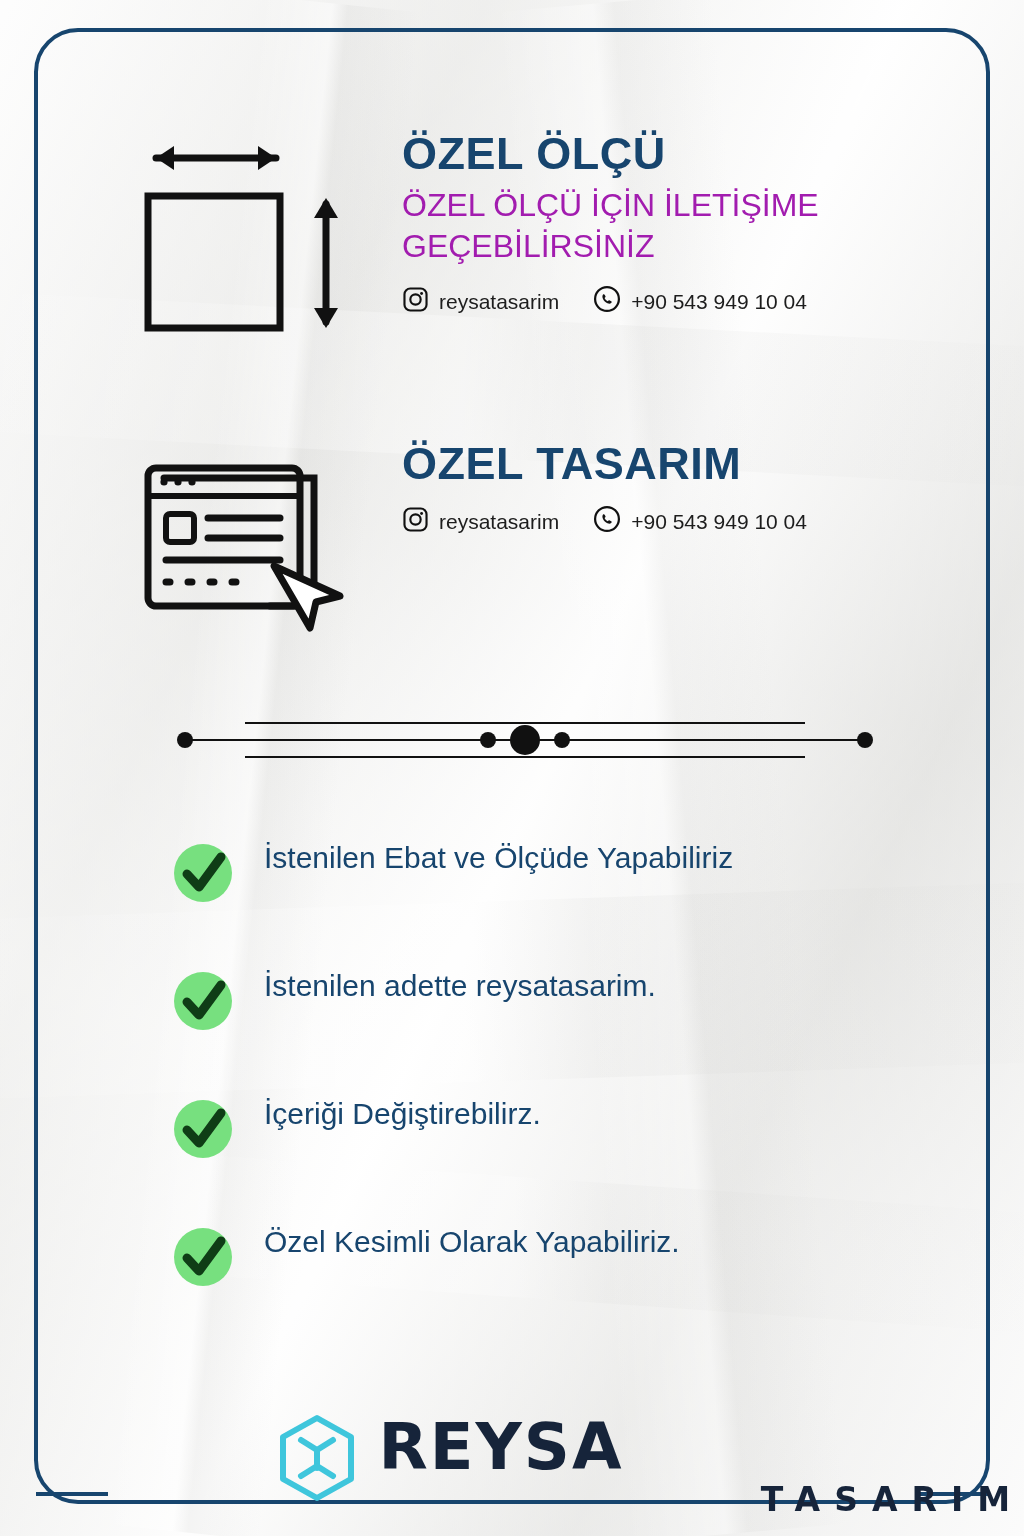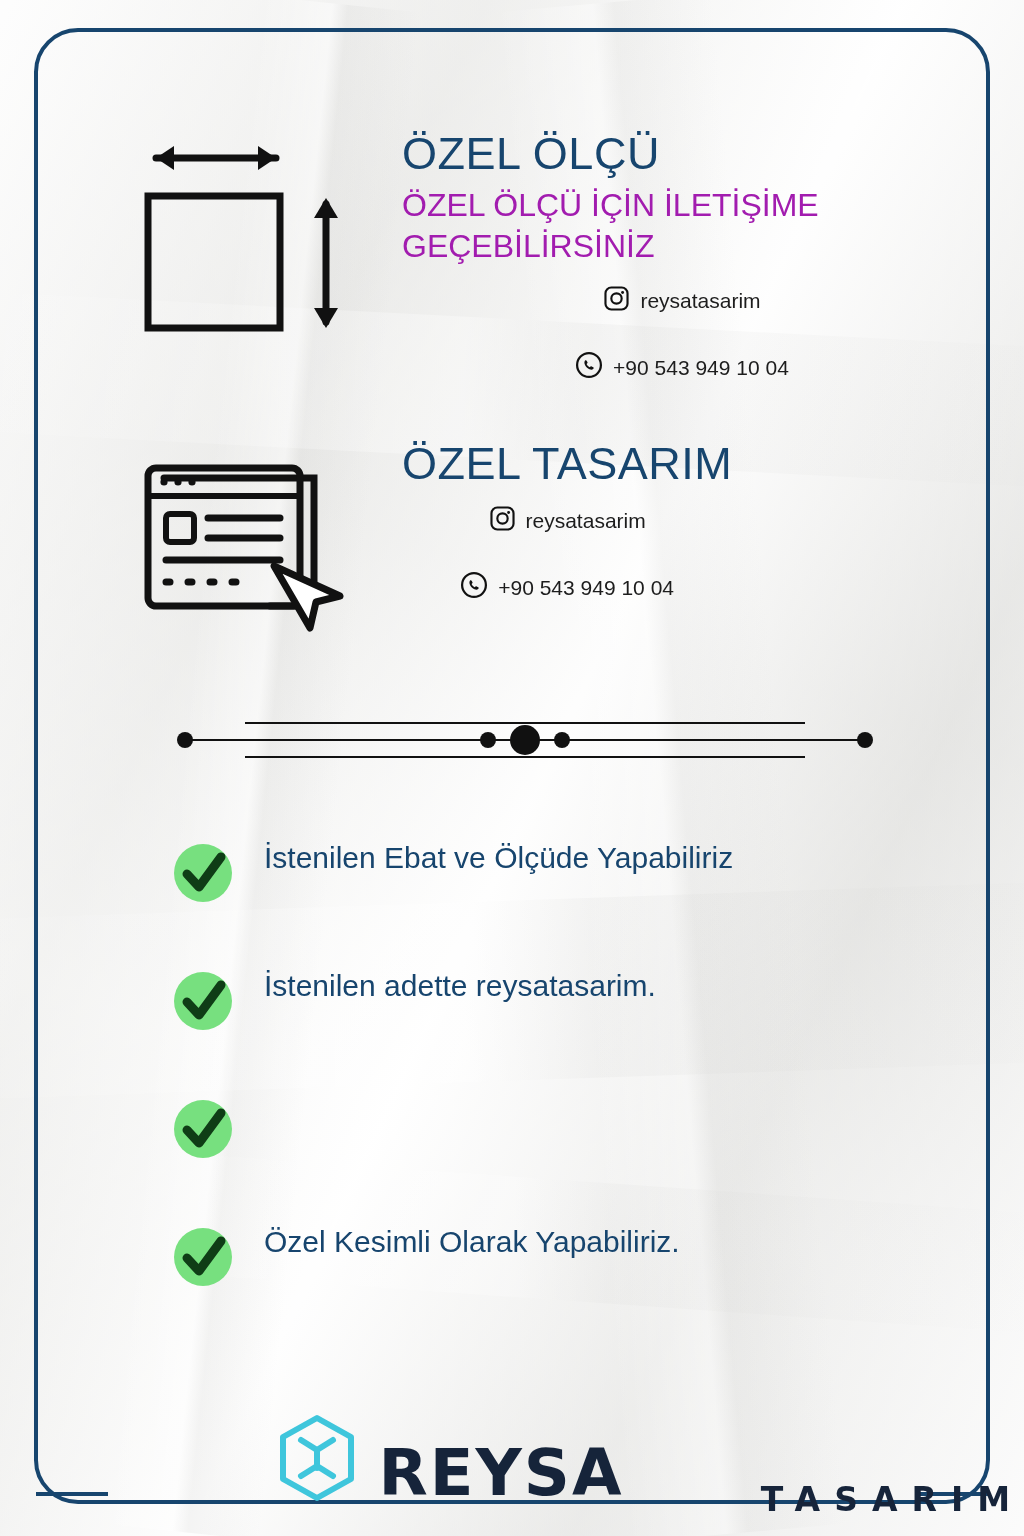--- a/index.html
+++ b/index.html
@@ -58,38 +58,37 @@
     display: flex;
     align-items: flex-start;
   }
   .feature .ficon {
     flex: 0 0 auto;
   }
   .feature .ftext { padding-top: 4px; }
 
   .f-title {
     font-size: 45px;
-    font-weight: 400;
+    font-weight: 700;
     color: #17456e;
     letter-spacing: .5px;
     line-height: 1.05;
   }
   .f-sub {
     font-size: 32px;
     color: #a21caf;
     line-height: 1.28;
     margin-top: 8px;
     max-width: 560px;
   }
   .contacts {
     display: flex;
     align-items: center;
     gap: 34px;
     margin-top: 18px;
-    flex-direction: column;
   }
   .contact {
     display: flex;
     align-items: center;
     gap: 10px;
     font-size: 21px;
     color: #1d1d1d;
   }
 
   
@@ -121,21 +120,21 @@
     line-height: 1.2;
   }
 
   
   .footer {
     position: absolute;
     left: 0;
     top: 1410px;
     width: 892px;
     display: flex;
-    align-items: flex-end;
+    align-items: flex-start;
     justify-content: center;
     gap: 14px;
   }
   .brand-name {
     font-size: 64px;
     font-weight: 800;
     letter-spacing: 2px;
     color: #16243a;
     font-family: "DejaVu Sans", sans-serif;
   }
@@ -296,20 +295,21 @@
       <span class="check-label">İstenilen adette reysatasarim.</span>
     </div>
 
     <div class="check-row">
       <span class="check-mark">
         <svg width="66" height="66" viewBox="0 0 66 66" fill="none" xmlns="http://www.w3.org/2000/svg">
           <circle cx="33" cy="33" r="29" fill="#77e07f"></circle>
           <path d="M17 34 L29 47 L51 17" stroke="#0f3d16" stroke-width="9" stroke-linecap="round" stroke-linejoin="round" fill="none"></path>
         </svg>
       </span>
+      <span class="check-label">İçeriği Değiştirebilirz.</span>
     </div>
 
     <div class="check-row">
       <span class="check-mark">
         <svg width="66" height="66" viewBox="0 0 66 66" fill="none" xmlns="http://www.w3.org/2000/svg">
           <circle cx="33" cy="33" r="29" fill="#77e07f"></circle>
           <path d="M17 34 L29 47 L51 17" stroke="#0f3d16" stroke-width="9" stroke-linecap="round" stroke-linejoin="round" fill="none"></path>
         </svg>
       </span>
       <span class="check-label">Özel Kesimli Olarak Yapabiliriz.</span>

